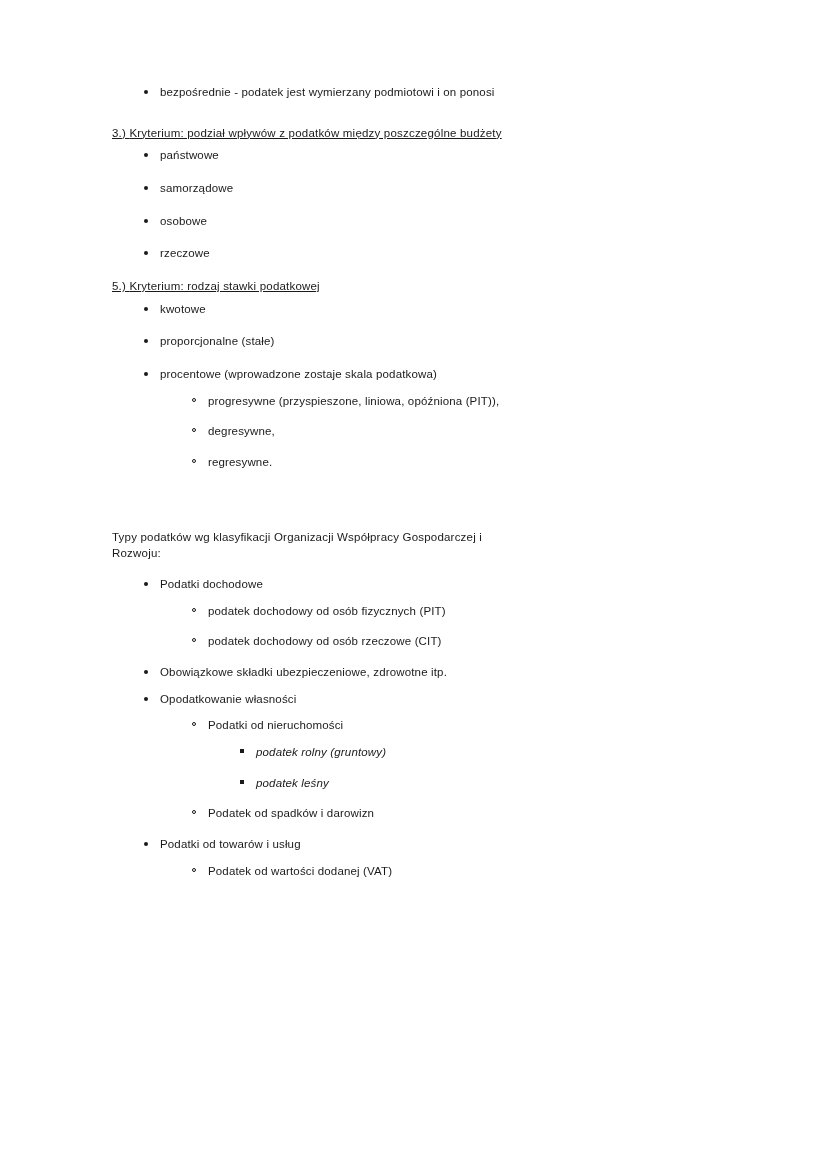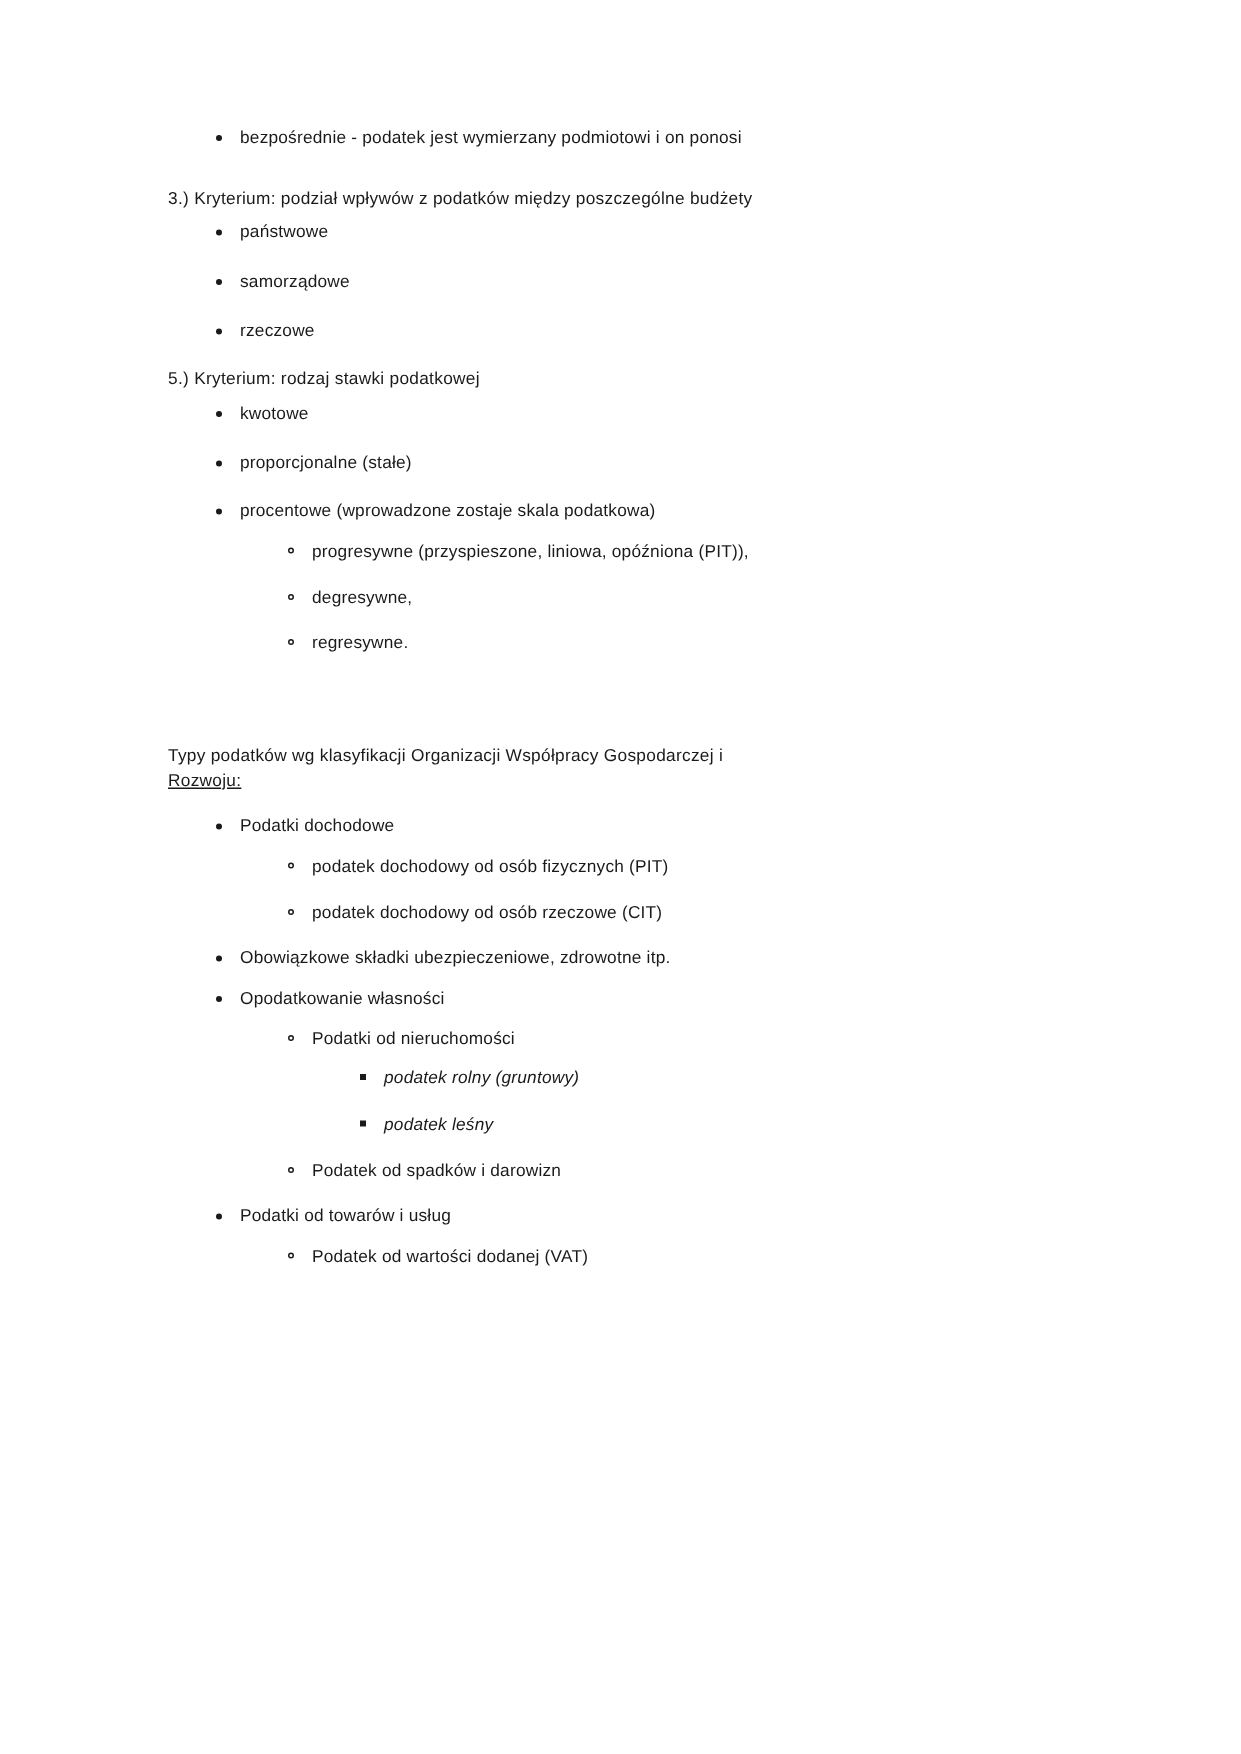--- a/index.html
+++ b/index.html
@@ -26,20 +26,21 @@
     font-size: 11.5px;
     line-height: 1.45;
     letter-spacing: 0.15px;
   }
   
   .lvl0 {
     margin: 0 0 6px 0;
     padding: 0;
     font-size: 11.5px;
     letter-spacing: 0.2px;
+    text-decoration: underline;
   }
   
   ul.l1 {
     list-style: none;
     margin: 0 0 6px 0;
     padding: 0 0 0 30px;
   }
   ul.l1 > li {
     position: relative;
     margin: 0 0 16px 0;
@@ -106,21 +107,21 @@
   .first-block ul.l1 > li { margin-bottom: 0; }
   .sub-line { display: block; }
   .spacer-lg { height: 42px; }
   .spacer-md { height: 18px; }
   .heading-block {
     margin: 0 0 14px 0;
     font-size: 11.5px;
     letter-spacing: 0.2px;
     max-width: 600px;
   }
-  .heading-block .line2 { display: block; text-decoration: underline; }
+  .heading-block .line2 { display: block; }
 </style>
 </head>
 <body>
 
 <div class="page">
   <div class="doc">
 
     <div class="first-block">
       <ul class="l1">
         <li>
@@ -134,20 +135,21 @@
     <p class="lvl0">
       <span>3.)</span>
       <span>Kryterium: podział wpływów z podatków między poszczególne budżety</span>
     </p>
     <ul class="l1">
       <li>państwowe</li>
       <li>samorządowe</li>
     </ul>
 
     <ul class="l1">
+      <li>osobowe</li>
       <li>rzeczowe</li>
     </ul>
 
     <p class="lvl0">
       <span>5.)</span>
       <span>Kryterium: rodzaj stawki podatkowej</span>
     </p>
     <ul class="l1">
       <li>kwotowe</li>
       <li>proporcjonalne (stałe)</li>

